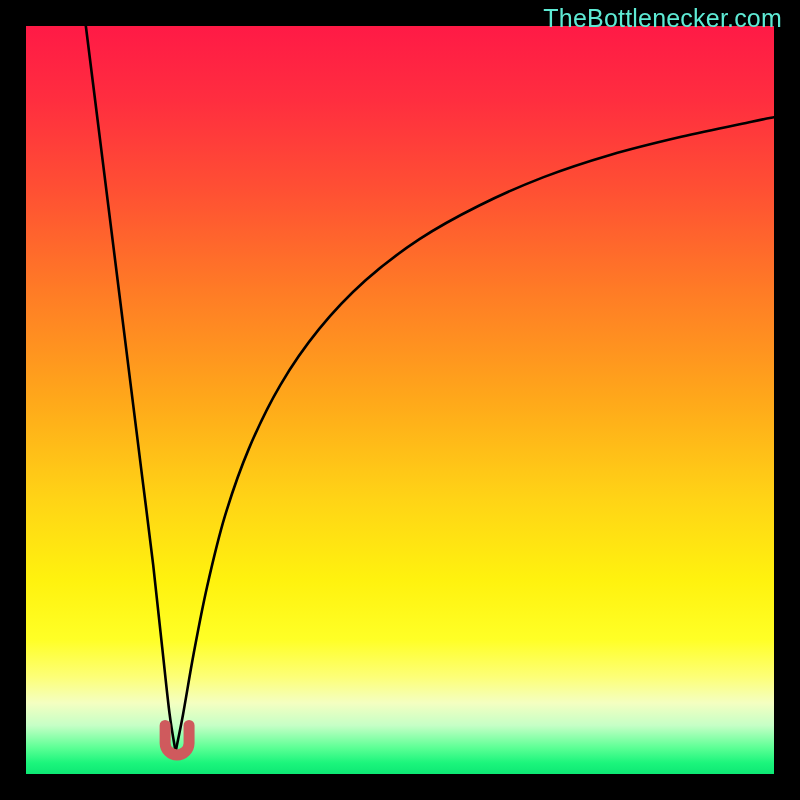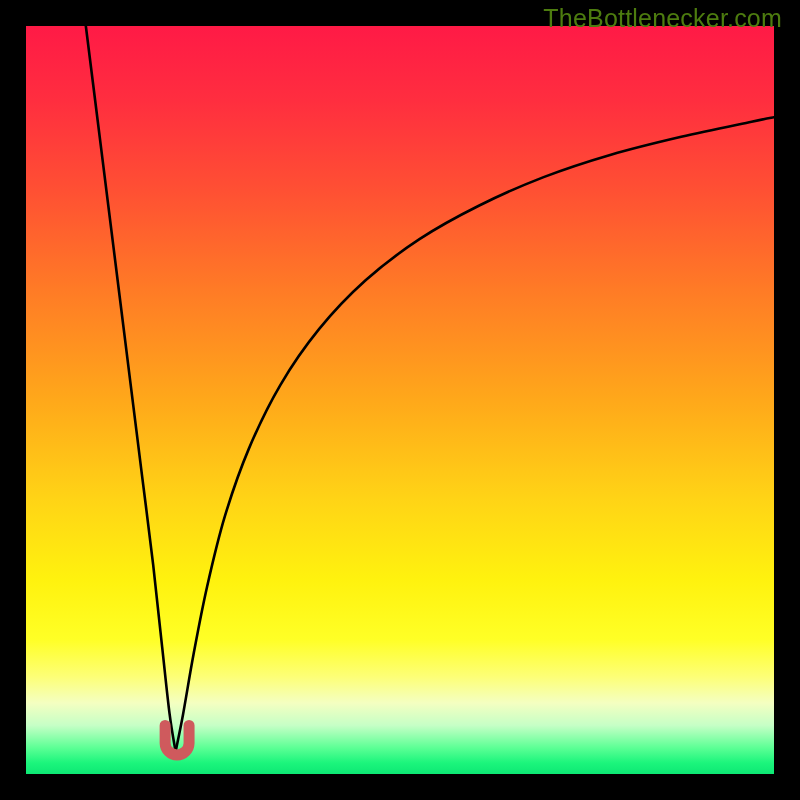--- a/index.html
+++ b/index.html
@@ -26,21 +26,21 @@
     overflow: hidden;
   }
   .gradient {
     position: absolute;
     inset: 0;
   }
   .watermark {
     position: absolute;
     top: 4px;
     right: 18px;
-    color: #4d7c0f;
+    color: #5eead4;
     font-size: 25px;
     font-weight: 400;
     letter-spacing: 0.2px;
   }
   svg.curves {
     position: absolute;
     inset: 0;
   }
 </style>
 </head>

